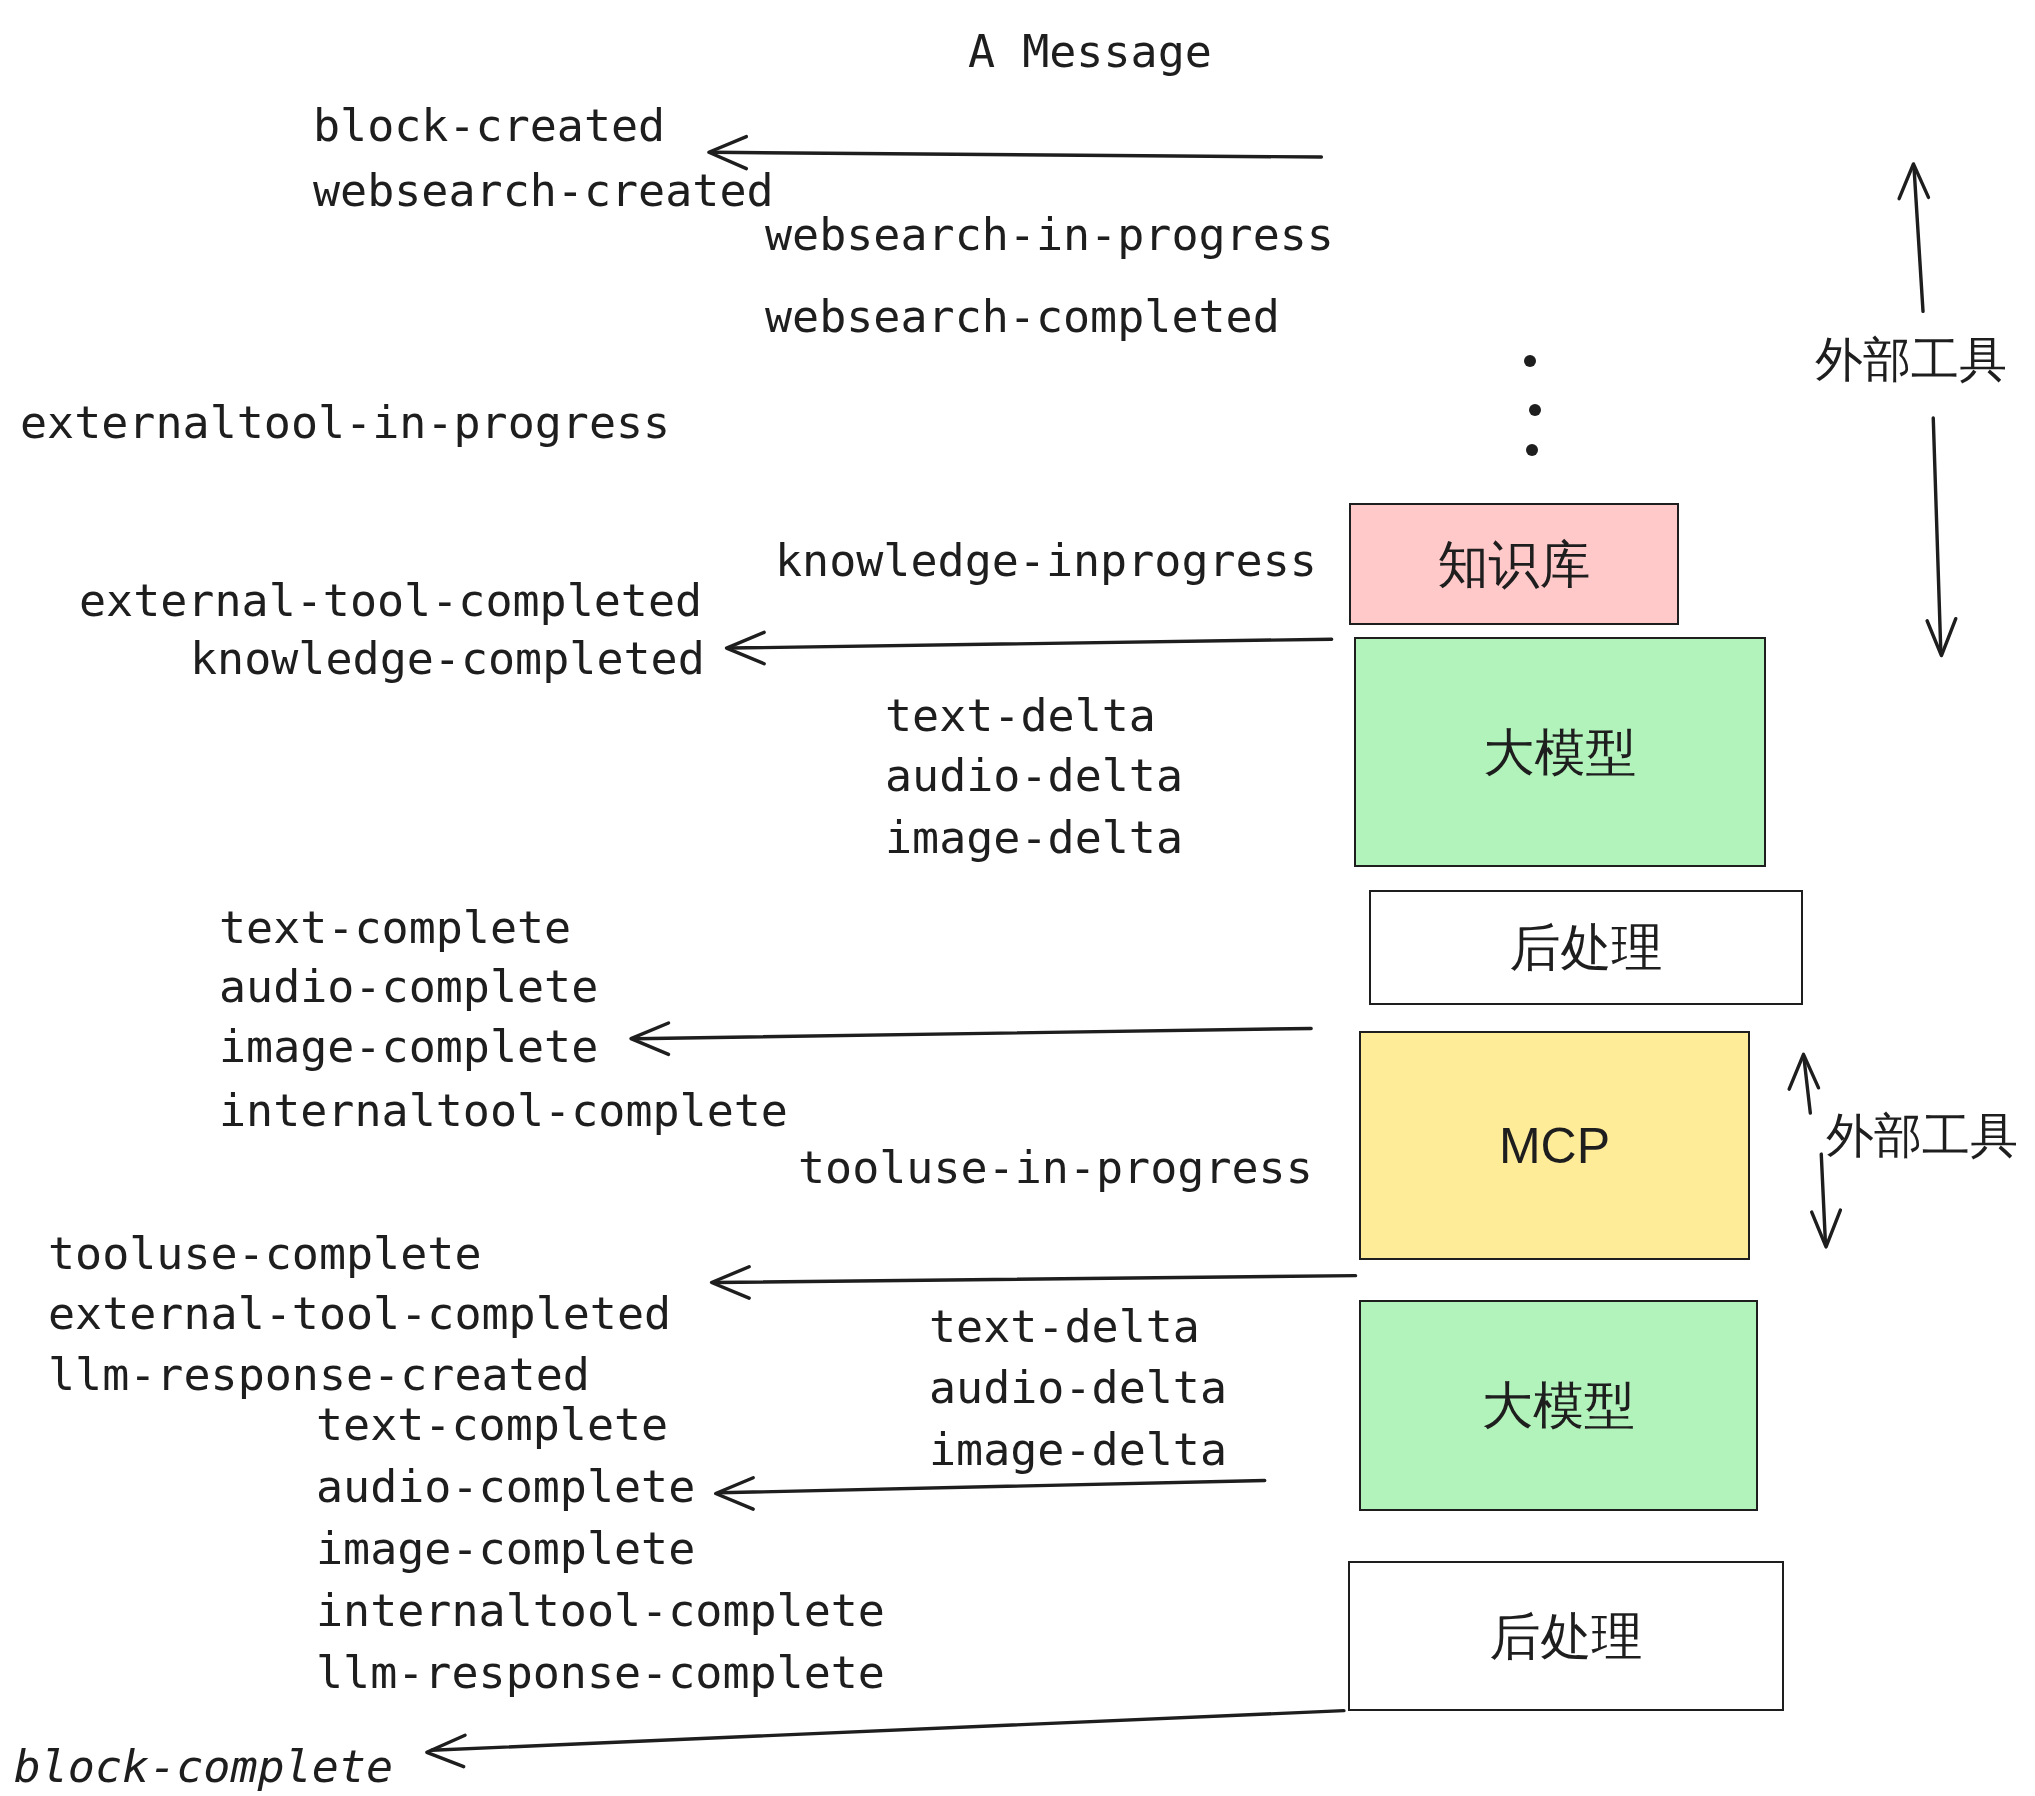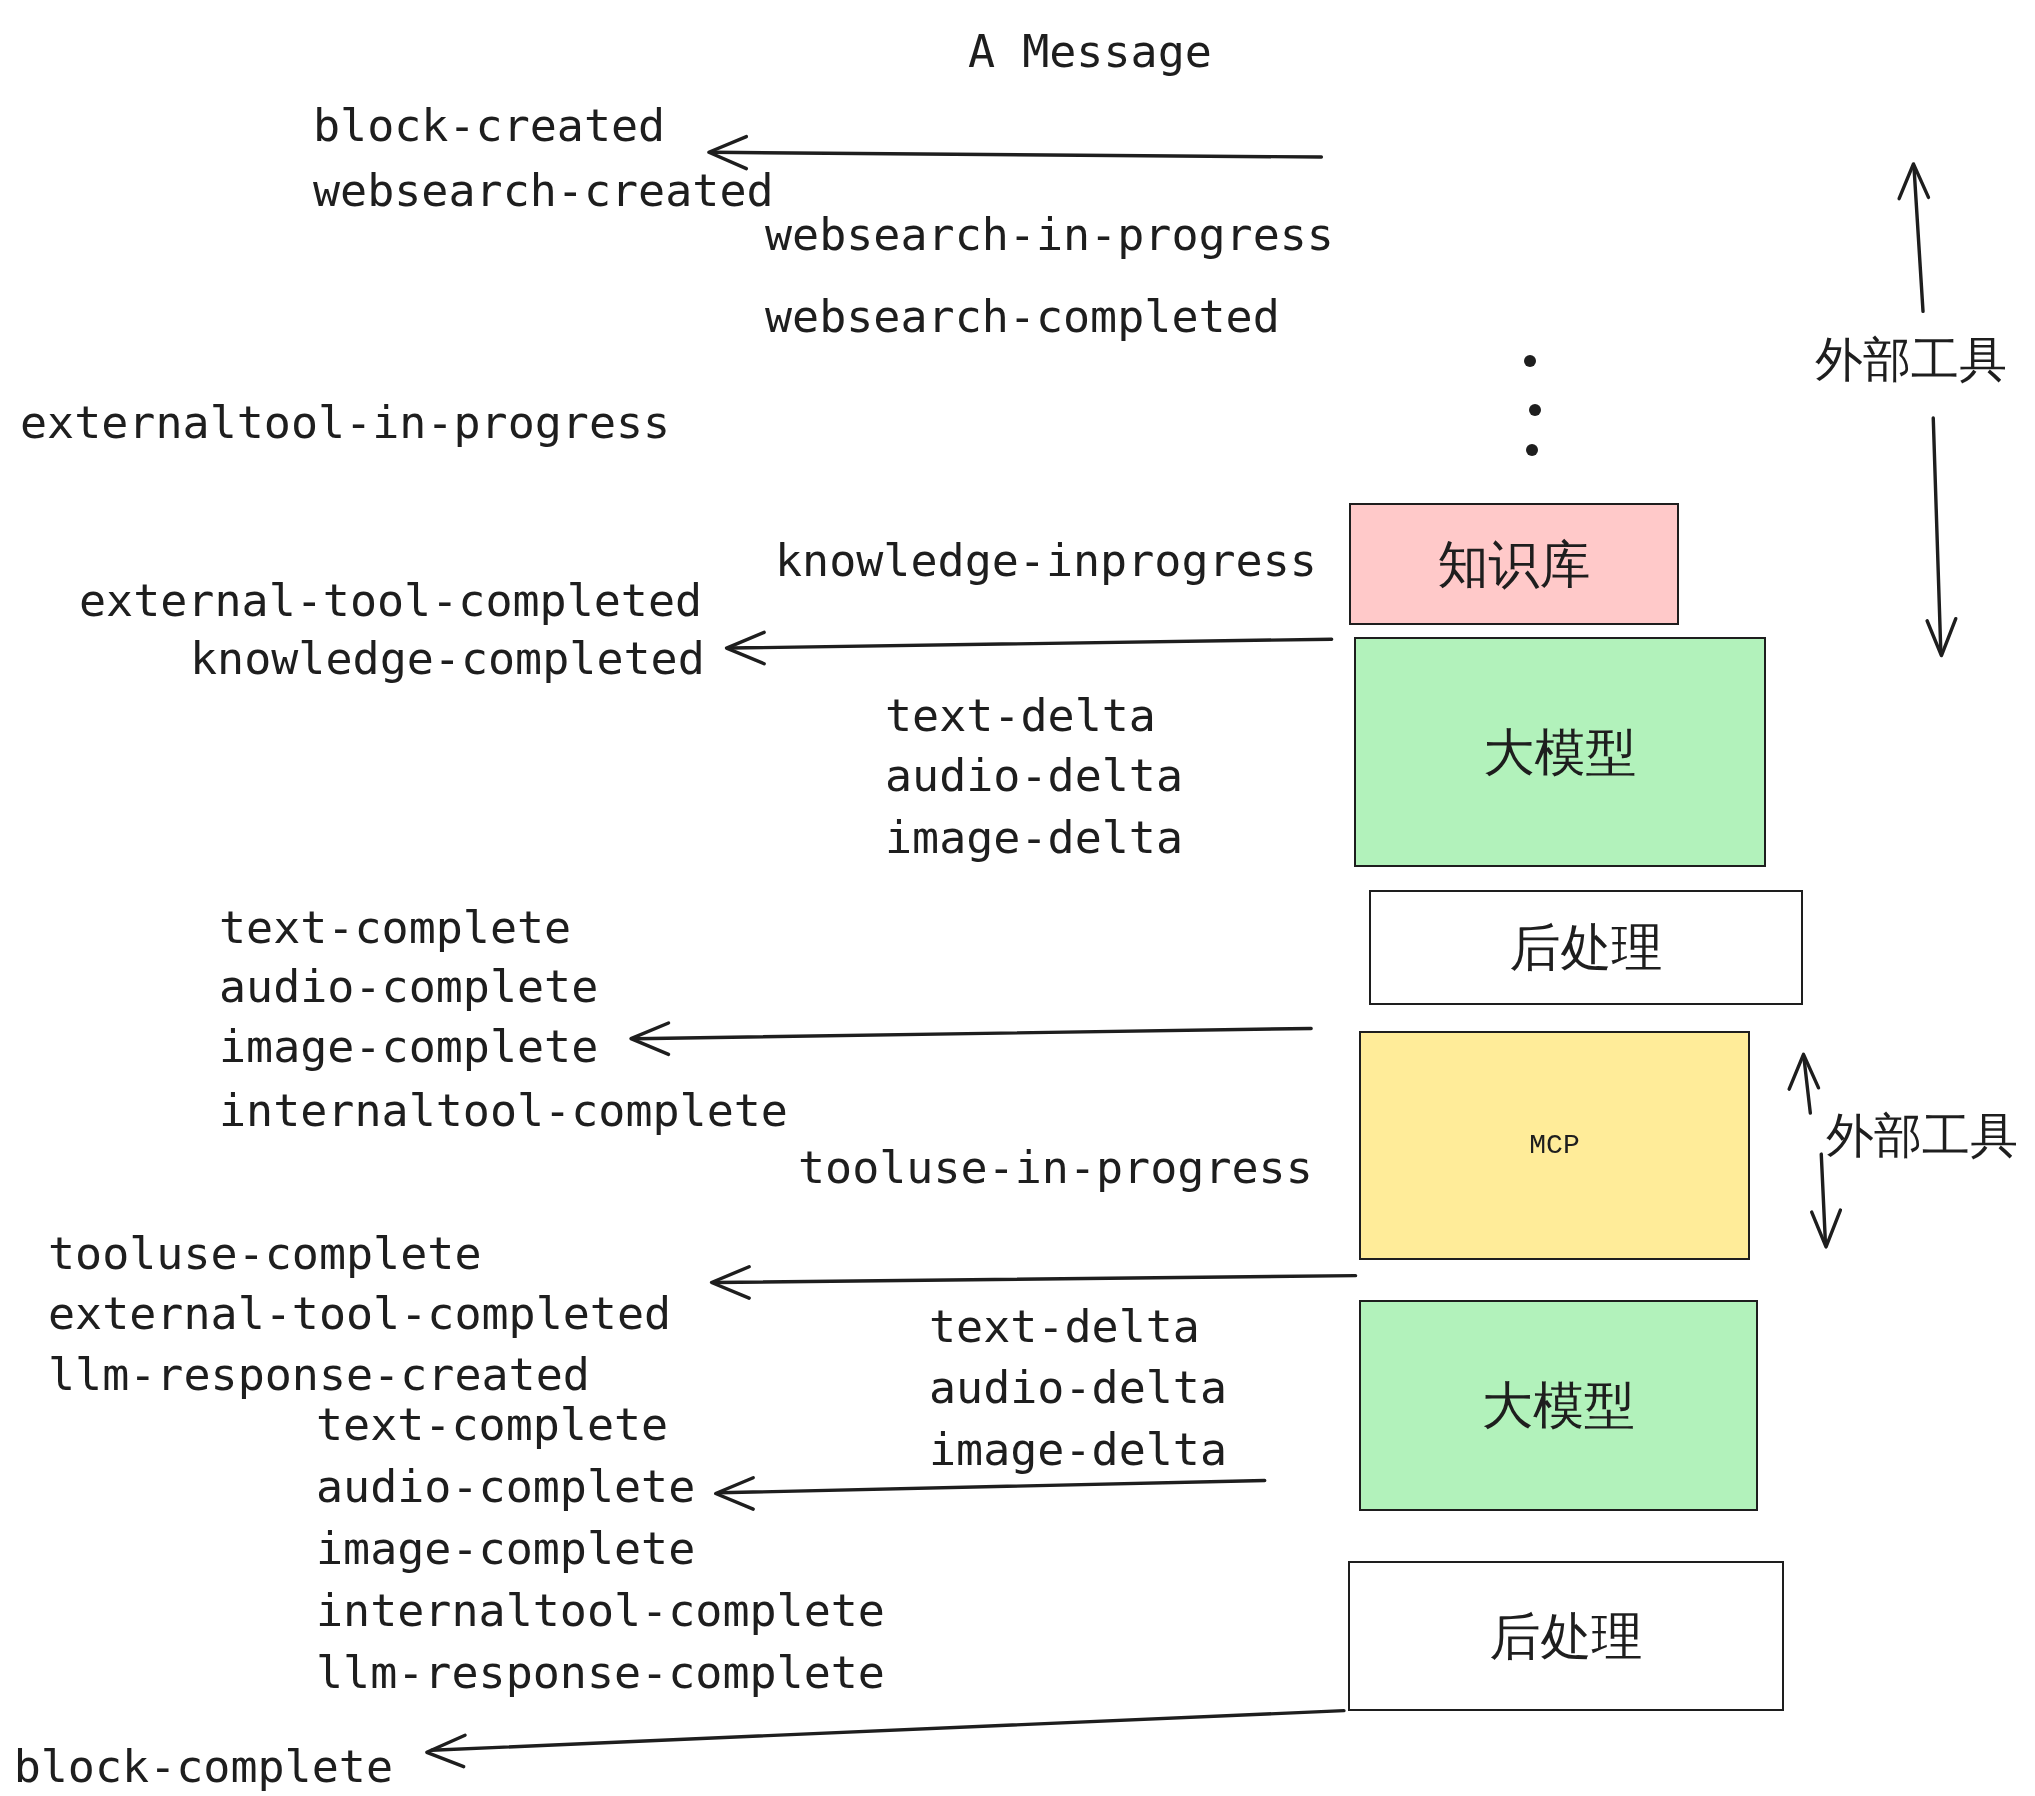--- a/index.html
+++ b/index.html
@@ -40,22 +40,22 @@
     justify-content: center;
     box-sizing: border-box;
   }
   .node-label {
     font-family: "Liberation Sans", sans-serif;
     font-size: 51px;
     line-height: 1;
     white-space: nowrap;
   }
   .node-label.mono {
-    font-family: Liberation Mono, monospace;
-    font-size: 28px;
+    font-family: Liberation Sans, sans-serif;
+    font-size: 50px;
   }
   .node.pink   { background: var(--box-pink,   #ffc9c9); }
   .node.green  { background: var(--box-green,  #b2f2bb); }
   .node.yellow { background: var(--box-yellow, #ffec99); }
   .node.white  { background: var(--box-white,  #ffffff); }
   .side-label {
     position: absolute;
     font-family: "Liberation Sans", sans-serif;
     font-size: 48px;
     line-height: 1;
@@ -138,21 +138,21 @@
   <div class="event" style="left:48px;   top:1289px;">external-tool-completed</div>
   <div class="event" style="left:48px;   top:1350px;">llm-response-created</div>
   <div class="event" style="left:929px; top:1302px;">text-delta</div>
   <div class="event" style="left:929px; top:1363px;">audio-delta</div>
   <div class="event" style="left:929px; top:1425px;">image-delta</div>
   <div class="event" style="left:316px;  top:1400px;">text-complete</div>
   <div class="event" style="left:316px;  top:1462px;">audio-complete</div>
   <div class="event" style="left:316px;  top:1524px;">image-complete</div>
   <div class="event" style="left:316px;  top:1586px;">internaltool-complete</div>
   <div class="event" style="left:316px;  top:1648px;">llm-response-complete</div>
-  <div class="event" style="left:13.7px;   top:1742px;">block-complete</div>
+  <div class="event" style="left:13.7px;   top:1742px;font-style:italic;">block-complete</div>
 
   <div class="node pink" style="left:1349px; top:503px;  width:330px; height:122px;">
     <span class="node-label">知识库</span>
   </div>
   <div class="node green" style="left:1354px; top:637px;  width:412px; height:230px;">
     <span class="node-label">大模型</span>
   </div>
   <div class="node white" style="left:1369px; top:890px; width:434px; height:115px;">
     <span class="node-label">后处理</span>
   </div>

